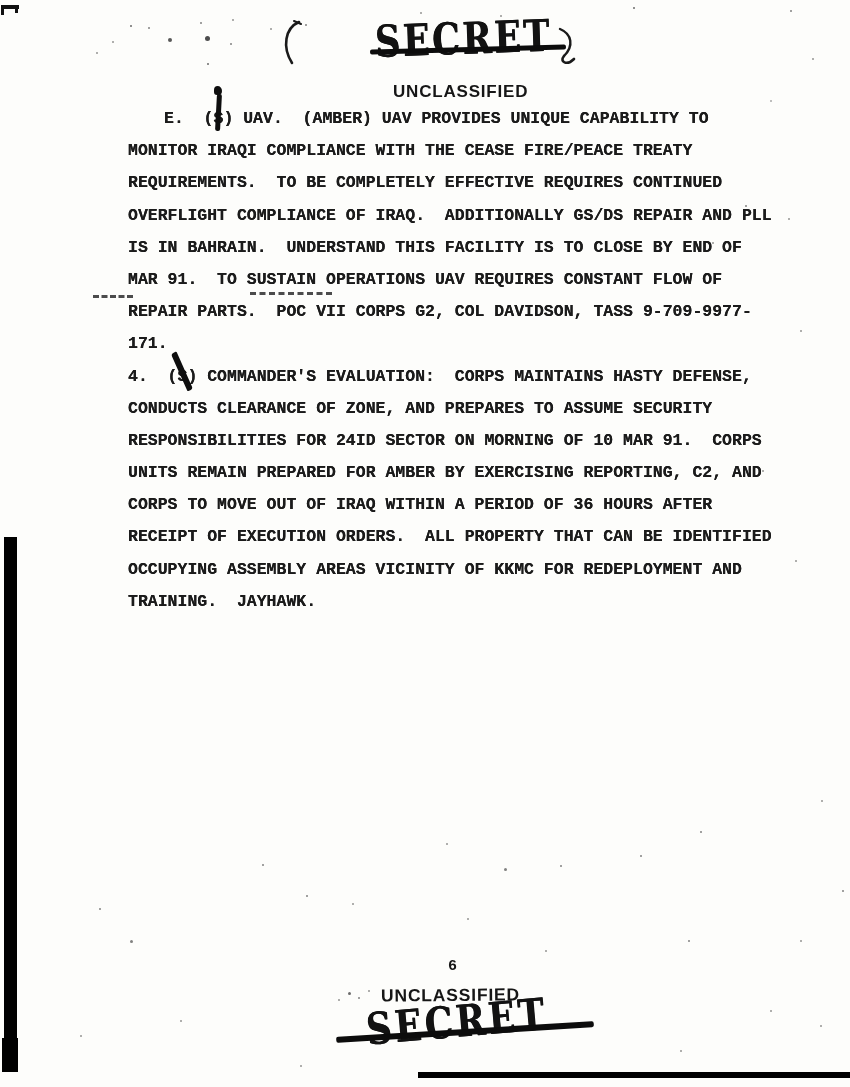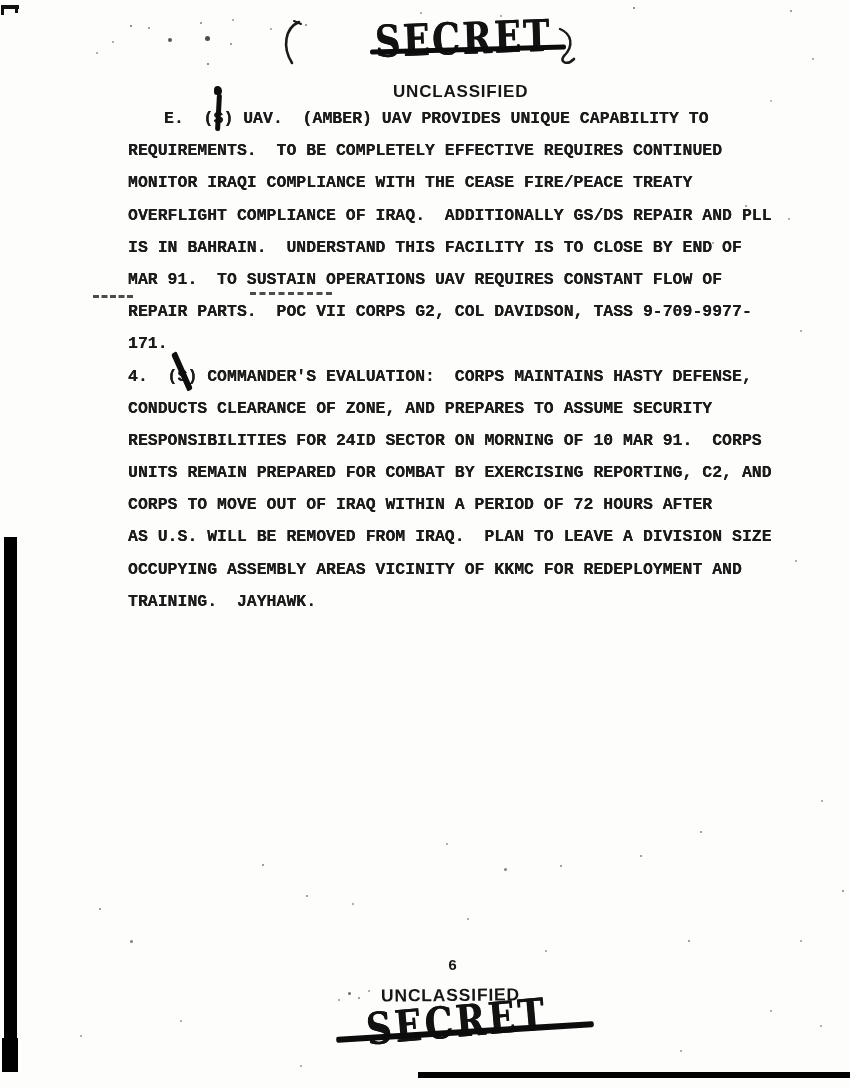--- a/index.html
+++ b/index.html
@@ -104,33 +104,33 @@
 
   <svg class="pen-svg" style="left:552px; top:26px;" width="32" height="44" viewBox="0 0 32 44">
     <path d="M 8 3 C 20 8 22 20 12 30" fill="none" stroke="#1a1a1a" stroke-width="2.4" stroke-linecap="round"></path>
     <path d="M 12 30 C 7 36 15 40 22 33" fill="none" stroke="#1a1a1a" stroke-width="2.6" stroke-linecap="round"></path>
   </svg>
 
   <div class="unclass unclass-header">UNCLASSIFIED</div>
 
   <div class="doc-body" id="body-lines">
       <div class="doc-line indent">E.  (S) UAV.  (AMBER) UAV PROVIDES UNIQUE CAPABILITY TO</div>
+      <div class="doc-line">MONITOR IRAQI COMPLIANCE WITH THE CEASE FIRE/PEACE TREATY</div>
       <div class="doc-line">REQUIREMENTS.  TO BE COMPLETELY EFFECTIVE REQUIRES CONTINUED</div>
-      <div class="doc-line">MONITOR IRAQI COMPLIANCE WITH THE CEASE FIRE/PEACE TREATY</div>
       <div class="doc-line">OVERFLIGHT COMPLIANCE OF IRAQ.  ADDITIONALLY GS/DS REPAIR AND PLL</div>
       <div class="doc-line">IS IN BAHRAIN.  UNDERSTAND THIS FACILITY IS TO CLOSE BY END OF</div>
       <div class="doc-line">MAR 91.  TO SUSTAIN OPERATIONS UAV REQUIRES CONSTANT FLOW OF</div>
       <div class="doc-line">REPAIR PARTS.  POC VII CORPS G2, COL DAVIDSON, TASS 9-709-9977-</div>
       <div class="doc-line">171.</div>
       <div class="doc-line">4.  (S) COMMANDER'S EVALUATION:  CORPS MAINTAINS HASTY DEFENSE,</div>
       <div class="doc-line">CONDUCTS CLEARANCE OF ZONE, AND PREPARES TO ASSUME SECURITY</div>
       <div class="doc-line">RESPONSIBILITIES FOR 24ID SECTOR ON MORNING OF 10 MAR 91.  CORPS</div>
-      <div class="doc-line">UNITS REMAIN PREPARED FOR COMBAT BY EXERCISING REPORTING, C2, AND</div>
-      <div class="doc-line">CORPS TO MOVE OUT OF IRAQ WITHIN A PERIOD OF 72 HOURS AFTER</div>
-      <div class="doc-line">AS U.S. WILL BE REMOVED FROM IRAQ.  PLAN TO LEAVE A DIVISION SIZE</div>
+      <div class="doc-line">UNITS REMAIN PREPARED FOR AMBER BY EXERCISING REPORTING, C2, AND</div>
+      <div class="doc-line">CORPS TO MOVE OUT OF IRAQ WITHIN A PERIOD OF 36 HOURS AFTER</div>
+      <div class="doc-line">RECEIPT OF EXECUTION ORDERS.  ALL PROPERTY THAT CAN BE IDENTIFIED</div>
       <div class="doc-line">OCCUPYING ASSEMBLY AREAS VICINITY OF KKMC FOR REDEPLOYMENT AND</div>
       <div class="doc-line">TRAINING.  JAYHAWK.</div>
     </div>
 
   <div class="pen-stroke pen-stroke-1"></div>
   <div class="pen-stroke pen-blob-1"></div>
   <div class="pen-stroke pen-stroke-2"></div>
 
   <div class="dashmark dash-a"></div>
   <div class="dashmark dash-b"></div>

